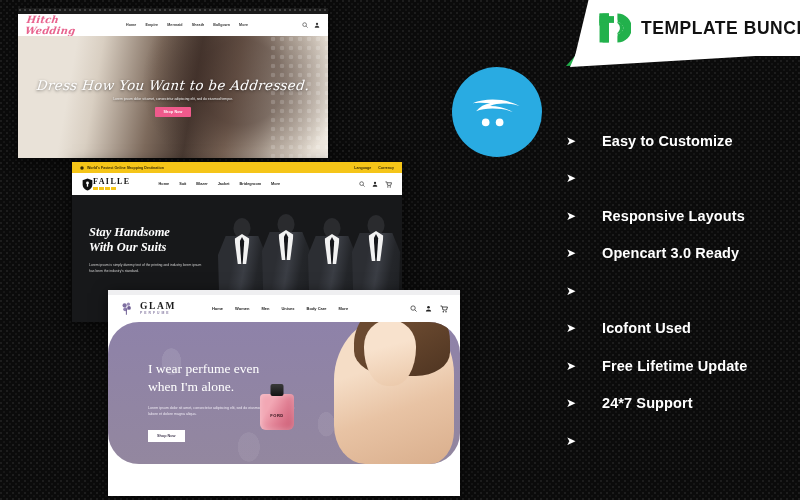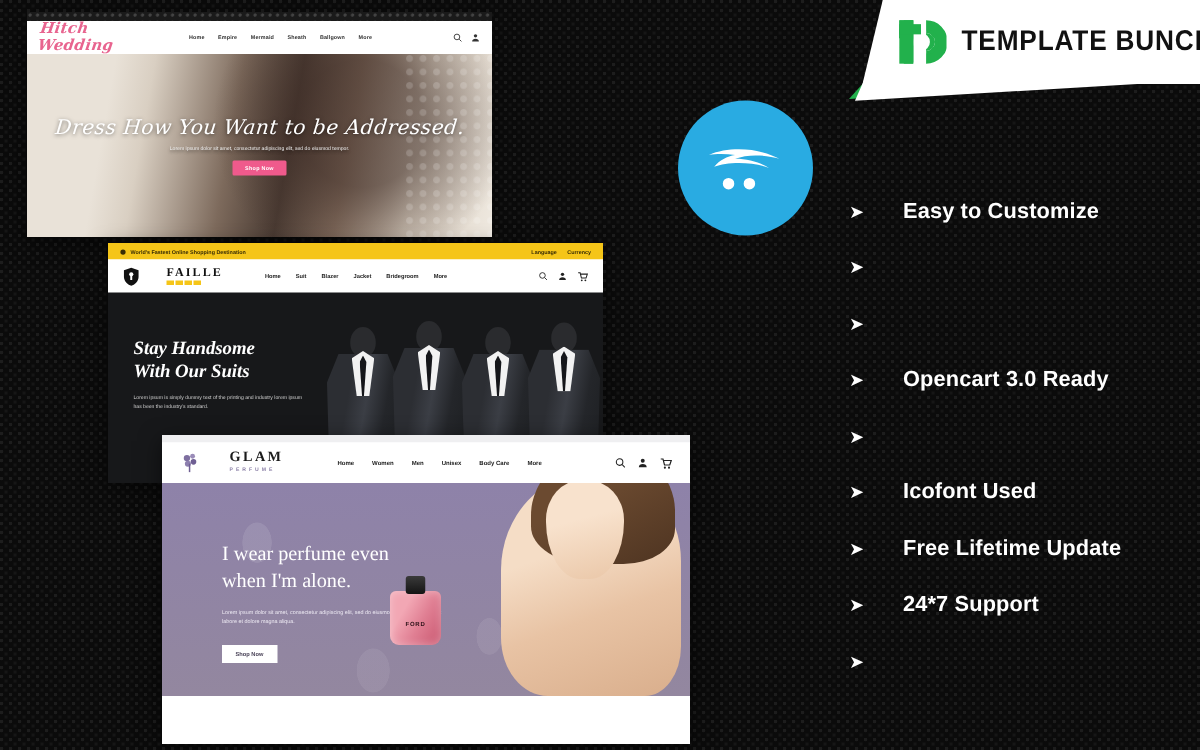--- a/index.html
+++ b/index.html
@@ -109,21 +109,21 @@
 
   
   #mock2 { left:72px; top:162px; width:330px; height:160px; z-index:2; }
   #m2-top { height:11px; background:#f5c518; display:flex; align-items:center;
             padding:0 8px; }
   #m2-top-l { font-size:3.6px; color:#3a2e05; font-weight:700; display:flex;
               align-items:center; gap:3px; }
   #m2-top-r { margin-left:auto; display:flex; gap:7px; font-size:3.6px;
               color:#3a2e05; font-weight:700; }
   #m2-nav { height:22px; background:#fff; display:flex; align-items:center; padding:0 10px; }
-  #m2-brand { display:flex; align-items:center; gap:18px; }
+  #m2-brand { display:flex; align-items:center; gap:0; }
   #m2-brand-txt { font-family:"Liberation Serif",serif; font-weight:700;
                   font-size:8px; letter-spacing:1.4px; color:#111; line-height:1; }
   #m2-brand-sub { display:flex; gap:1px; margin-top:1px; }
   #m2-brand-sub i { width:5px; height:3.5px; background:#f5c518; display:block; }
   #m2-menu { display:flex; gap:10px; margin-left:28px; }
   #m2-menu span { font-size:3.8px; color:#222; font-weight:700; }
   #m2-icons { margin-left:auto; display:flex; gap:7px; align-items:center; }
   #m2-hero { height:127px; position:relative; background:#17181a; overflow:hidden; }
   .suit { position:absolute; bottom:0; width:48px; height:104px; }
   .suit .head { position:absolute; left:50%; transform:translateX(-50%); top:0;
@@ -139,29 +139,29 @@
     clip-path:polygon(50% 0,100% 16%,64% 100%,36% 100%,0 16%); }
   #m2-hero-txt { position:absolute; left:17px; top:30px; z-index:4; }
   .m2-h { font-family:"Liberation Serif",serif; font-style:italic; font-weight:700;
     color:#fff; font-size:12.5px; line-height:1.22; }
   #m2-p { font-size:3.4px; color:#cfcfcf; line-height:1.8; margin-top:6px; max-width:118px; }
 
   
   #mock3 { left:108px; top:290px; width:352px; height:206px; z-index:3; }
   #m3-strip { height:5px; background:#efeff1; }
   #m3-nav { height:27px; background:#fff; display:flex; align-items:center; padding:0 12px; }
-  #m3-brand { display:flex; gap:20px; }
+  #m3-brand { display:flex; align-items:center; gap:7px; }
   #m3-brand-txt { font-family:"Liberation Serif",serif; font-weight:700; font-size:9.5px;
                   letter-spacing:1.6px; color:#1b1b1b; line-height:1.05; }
   #m3-brand-sub { font-size:3.4px; letter-spacing:2px; color:#8a7fa6; font-weight:700; }
   #m3-menu { display:flex; gap:12px; margin-left:36px; }
   #m3-menu span { font-size:4px; color:#222; font-weight:700; }
   #m3-icons { margin-left:auto; display:flex; gap:8px; align-items:center; }
   #m3-hero { height:142px; position:relative; overflow:hidden;
-             background:linear-gradient(180deg,#8e82a9 0%, #93879f 100%); }
+             background:linear-gradient(180deg,#8e82a9 0%, #93879f 100%);border-radius:31px; }
   #m3-hero:before {
     content:""; position:absolute; inset:0;
     background-image:
       radial-gradient(ellipse 16px 22px at 18% 28%, rgba(255,255,255,.10) 0 60%, transparent 62%),
       radial-gradient(ellipse 14px 20px at 62% 72%, rgba(255,255,255,.08) 0 60%, transparent 62%),
       radial-gradient(ellipse 18px 24px at 40% 88%, rgba(255,255,255,.07) 0 60%, transparent 62%),
       radial-gradient(ellipse 12px 18px at 86% 18%, rgba(255,255,255,.07) 0 60%, transparent 62%);
   }
   #m3-txt { position:absolute; left:40px; top:38px; z-index:3; }
   .m3-h { font-family:"Liberation Serif",serif; color:#fff; font-size:13.5px;
@@ -410,20 +410,21 @@
   <div id="features">
     <div class="feature">
       <span class="feat-arrow">➤</span>
       <span class="feat-label">Easy to Customize</span>
     </div>
     <div class="feature">
       <span class="feat-arrow">➤</span>
     </div>
     <div class="feature">
       <span class="feat-arrow">➤</span>
+      <span class="feat-label">Responsive Layouts</span>
     </div>
     <div class="feature">
       <span class="feat-arrow">➤</span>
       <span class="feat-label">Opencart 3.0 Ready</span>
     </div>
     <div class="feature">
       <span class="feat-arrow">➤</span>
     </div>
     <div class="feature">
       <span class="feat-arrow">➤</span>

